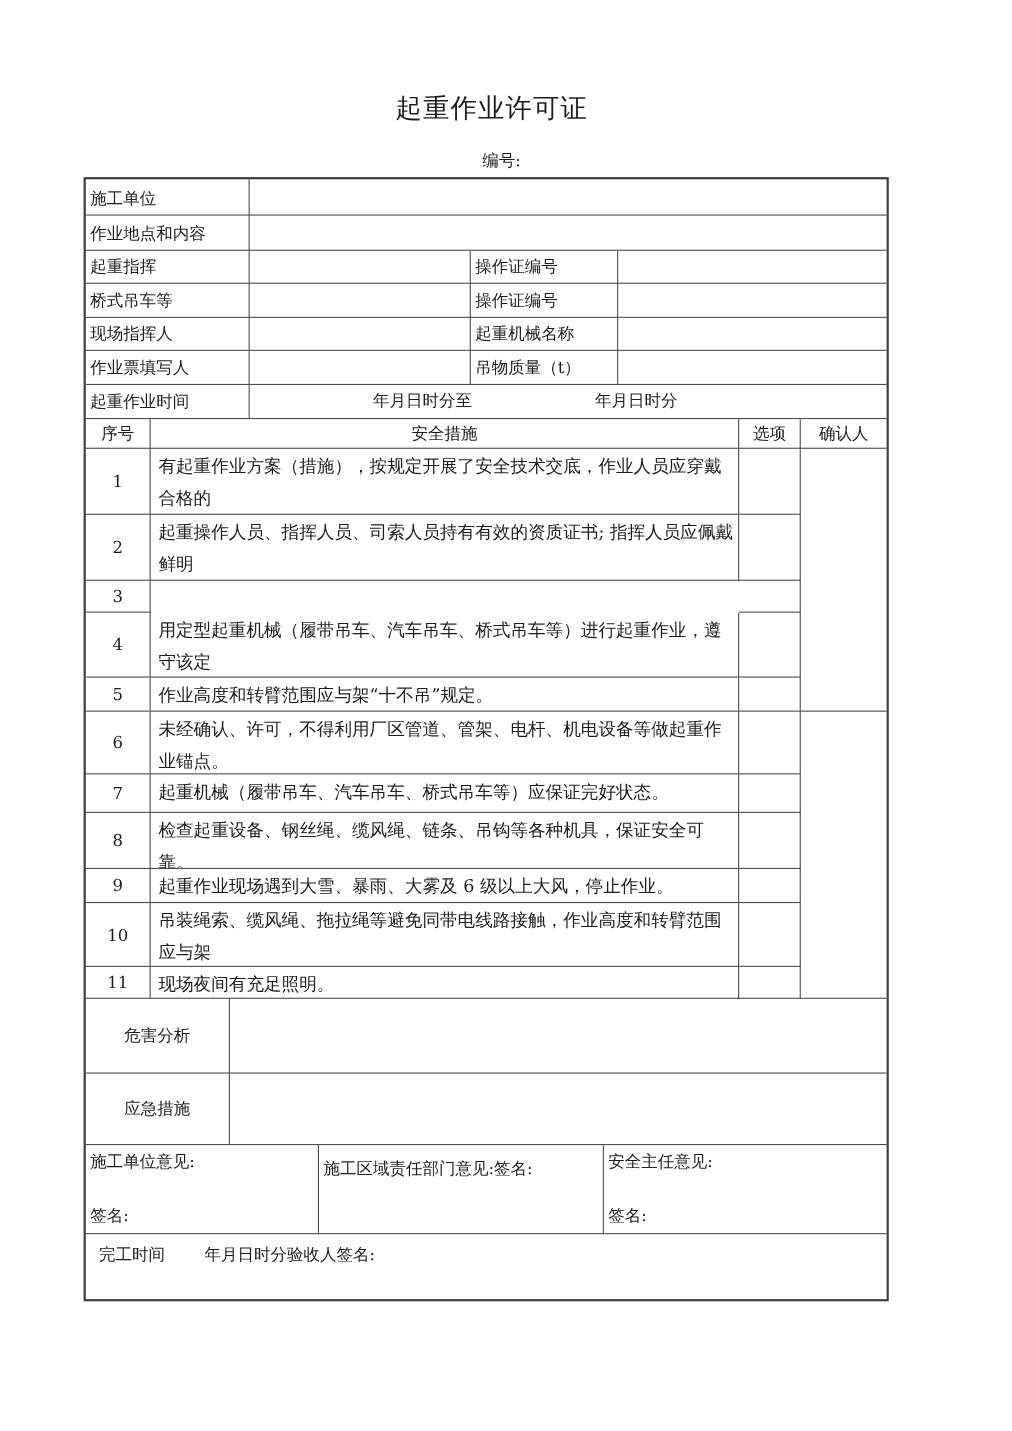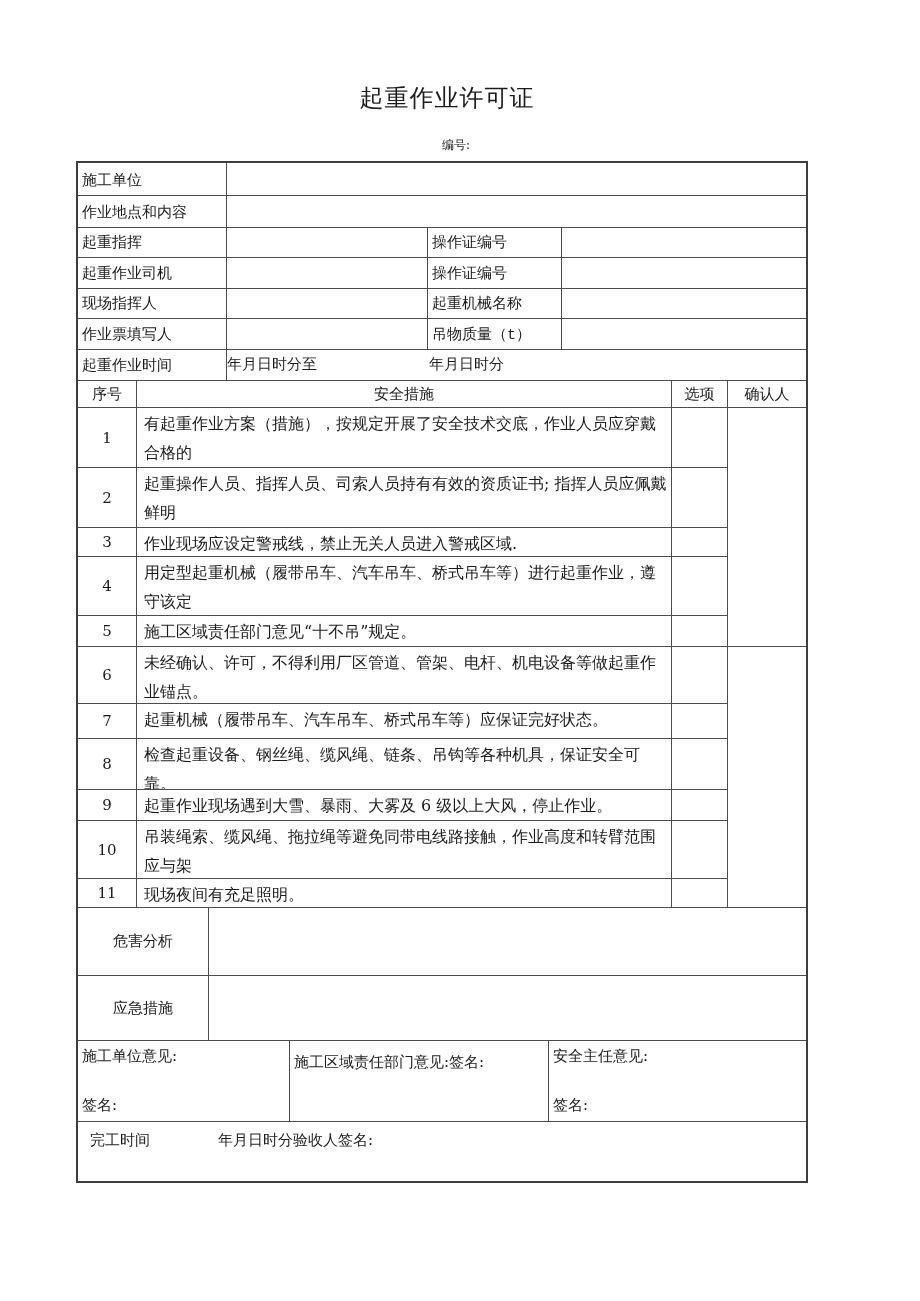--- a/index.html
+++ b/index.html
@@ -7,56 +7,56 @@
     position:relative; width:838px; height:1301px; background:#ffffff;
     font-family:"DejaVu Serif","Liberation Serif",serif;
     color:#1c1c1c; overflow:hidden;
   }
   .title {
     position:absolute; top:82px; left:0; width:894px; text-align:center;
     font-size:24px; letter-spacing:1px;
   }
   .docnum {
     position:absolute; top:137px; left:0; width:912px; text-align:center;
-    font-size:12px;
+    font-size:15px;
   }
   .formwrap {
     position:absolute; top:161px; left:76px; width:728px;
     border:2px solid #3d3d3d;
   }
   .grid { display:grid; }
   .ga { grid-template-columns:149px 201px 134px 244px;
-        grid-template-rows:33px 32px 30px 31px 30px 31px 31px;font-family:Liberation Mono, monospace; }
+        grid-template-rows:33px 32px 30px 31px 30px 31px 31px; }
   .gb { grid-template-columns:59px 535px 56px 78px;
         grid-template-rows:27px 60px 60px 29px 59px 31px 57px 35px 51px 31px 58px 29px; }
   .gc1 { grid-template-columns:131px 597px; grid-template-rows:68px 65px; }
   .gc2 { grid-template-columns:212px 259px 257px; grid-template-rows:81px; }
   .gc3 { grid-template-columns:728px; grid-template-rows:59px; }
   .cell { box-sizing:border-box; display:flex; font-size:15px; overflow:hidden; }
   .br { border-right:1px solid #4d4d4d; }
   .bb { border-bottom:1px solid #4d4d4d; }
   .lab { align-items:flex-end; padding:0 2px 5px 4px; }
   .ctr { align-items:center; justify-content:center; text-align:center; }
   .sp3 { grid-column:2 / span 3; }
   .timecell { grid-column:2 / span 3; align-items:flex-end; padding-bottom:6px; }
-  .timecell .t1 { }
+  .timecell .t1 { margin-left:112px; }
   .timecell .t2 { margin-left:112px; }
   .m-text { padding:1px 0 0 7px; line-height:29px; font-size:16px;
             white-space:pre-wrap; align-items:flex-start; }
   .c1{grid-column:1;} .c2{grid-column:2;} .c3{grid-column:3;} .c4{grid-column:4;}
   .r1{grid-row:1;} .r2{grid-row:2;} .r3{grid-row:3;} .r4{grid-row:4;}
   .r5{grid-row:5;} .r6{grid-row:6;} .r7{grid-row:7;} .r8{grid-row:8;}
   .r9{grid-row:9;} .r10{grid-row:10;} .r11{grid-row:11;} .r12{grid-row:12;}
   .confirm1 { grid-column:4; grid-row:2 / 7; }
   .confirm2 { grid-column:4; grid-row:7 / 13; }
   .opin { flex-direction:column; justify-content:space-between;
           padding:6px 4px 6px 4px; line-height:19px; }
   .opin2 { flex-direction:row; padding:6px 4px 6px 4px; line-height:30px; }
   .done { align-items:flex-start; padding:9px 0 0 12px; }
-  .done .d2 { margin-left:68px; }
+  .done .d2 { margin-left:36px; }
 </style>
 </head>
 <body>
 
 <div class="page">
 
   <div class="title">起重作业许可证</div>
   <div class="docnum">编号:</div>
 
   <div class="formwrap">
@@ -66,21 +66,21 @@
       <div class="cell bb sp3"></div>
 
       <div class="cell lab br bb">作业地点和内容</div>
       <div class="cell bb sp3"></div>
 
       <div class="cell lab br bb">起重指挥</div>
       <div class="cell br bb"></div>
       <div class="cell lab br bb">操作证编号</div>
       <div class="cell bb"></div>
 
-      <div class="cell lab br bb">起重作业司机</div>
+      <div class="cell lab br bb">桥式吊车等</div>
       <div class="cell br bb"></div>
       <div class="cell lab br bb">操作证编号</div>
       <div class="cell bb"></div>
 
       <div class="cell lab br bb">现场指挥人</div>
       <div class="cell br bb"></div>
       <div class="cell lab br bb">起重机械名称</div>
       <div class="cell bb"></div>
 
       <div class="cell lab br bb">作业票填写人</div>
@@ -105,30 +105,29 @@
       <div class="cell m-text br bb c2 r2">有起重作业方案（措施），按规定开展了安全技术交底，作业人员应穿戴合格的
 劳保用品。</div>
       <div class="cell br bb c3 r2"></div>
 
       <div class="cell ctr br bb c1 r3">2</div>
       <div class="cell m-text br bb c2 r3">起重操作人员、指挥人员、司索人员持有有效的资质证书; 指挥人员应佩戴鲜明
 的标志，并按规定的联络信号统一指挥；作业人员应坚守岗位。</div>
       <div class="cell br bb c3 r3"></div>
 
       <div class="cell ctr br bb c1 r4">3</div>
-      <div class="cell m-text br bb c2 r4">作业现场应设定警戒线，禁止无关人员进入警戒区域.</div>
       <div class="cell br bb c3 r4"></div>
 
       <div class="cell ctr br bb c1 r5">4</div>
       <div class="cell m-text br bb c2 r5">用定型起重机械（履带吊车、汽车吊车、桥式吊车等）进行起重作业，遵守该定
 型机械的操作规程。</div>
       <div class="cell br bb c3 r5"></div>
 
       <div class="cell ctr br bb c1 r6">5</div>
-      <div class="cell m-text br bb c2 r6">施工区域责任部门意见“十不吊”规定。</div>
+      <div class="cell m-text br bb c2 r6">作业高度和转臂范围应与架“十不吊”规定。</div>
       <div class="cell br bb c3 r6"></div>
 
       <div class="cell bb confirm1"></div>
 
       <div class="cell ctr br bb c1 r7">6</div>
       <div class="cell m-text br bb c2 r7">未经确认、许可，不得利用厂区管道、管架、电杆、机电设备等做起重作业锚点。</div>
       <div class="cell br bb c3 r7"></div>
 
       <div class="cell ctr br bb c1 r8">7</div>
       <div class="cell m-text br bb c2 r8">起重机械（履带吊车、汽车吊车、桥式吊车等）应保证完好状态。</div>

